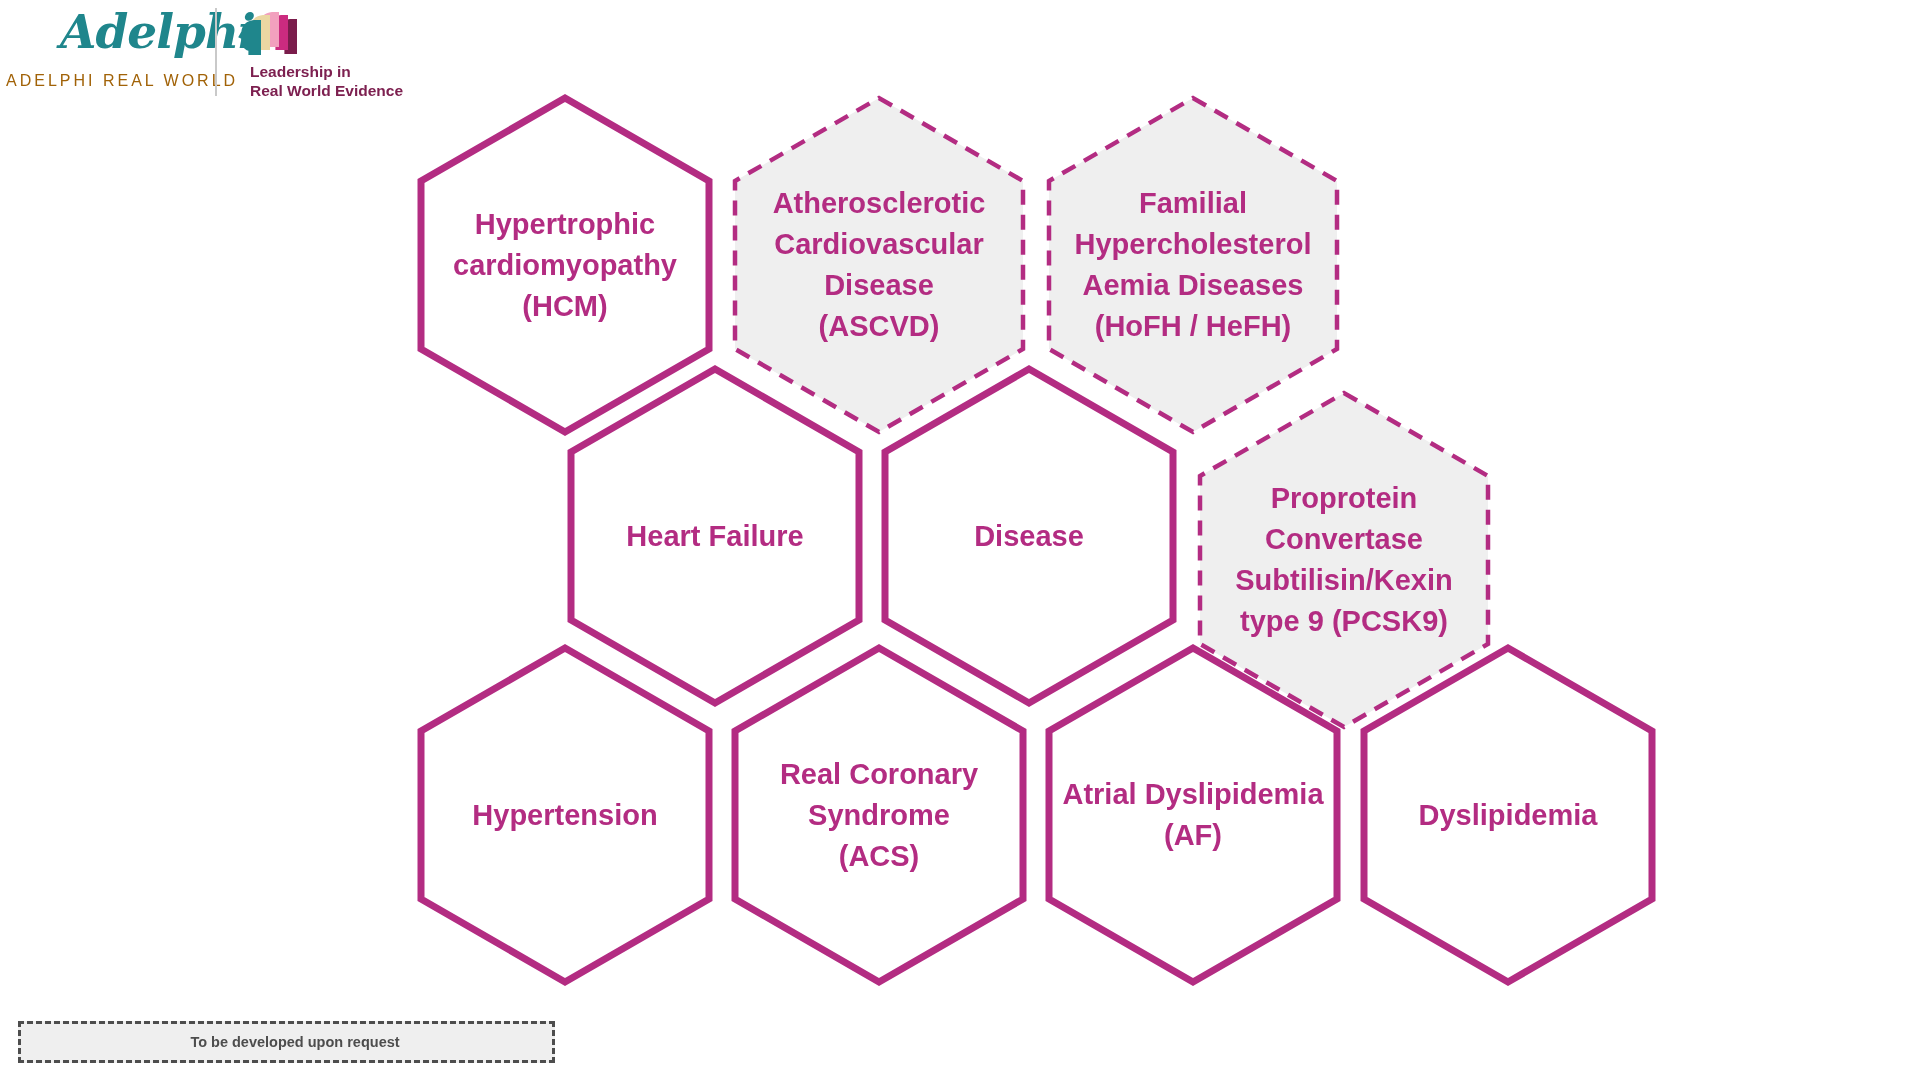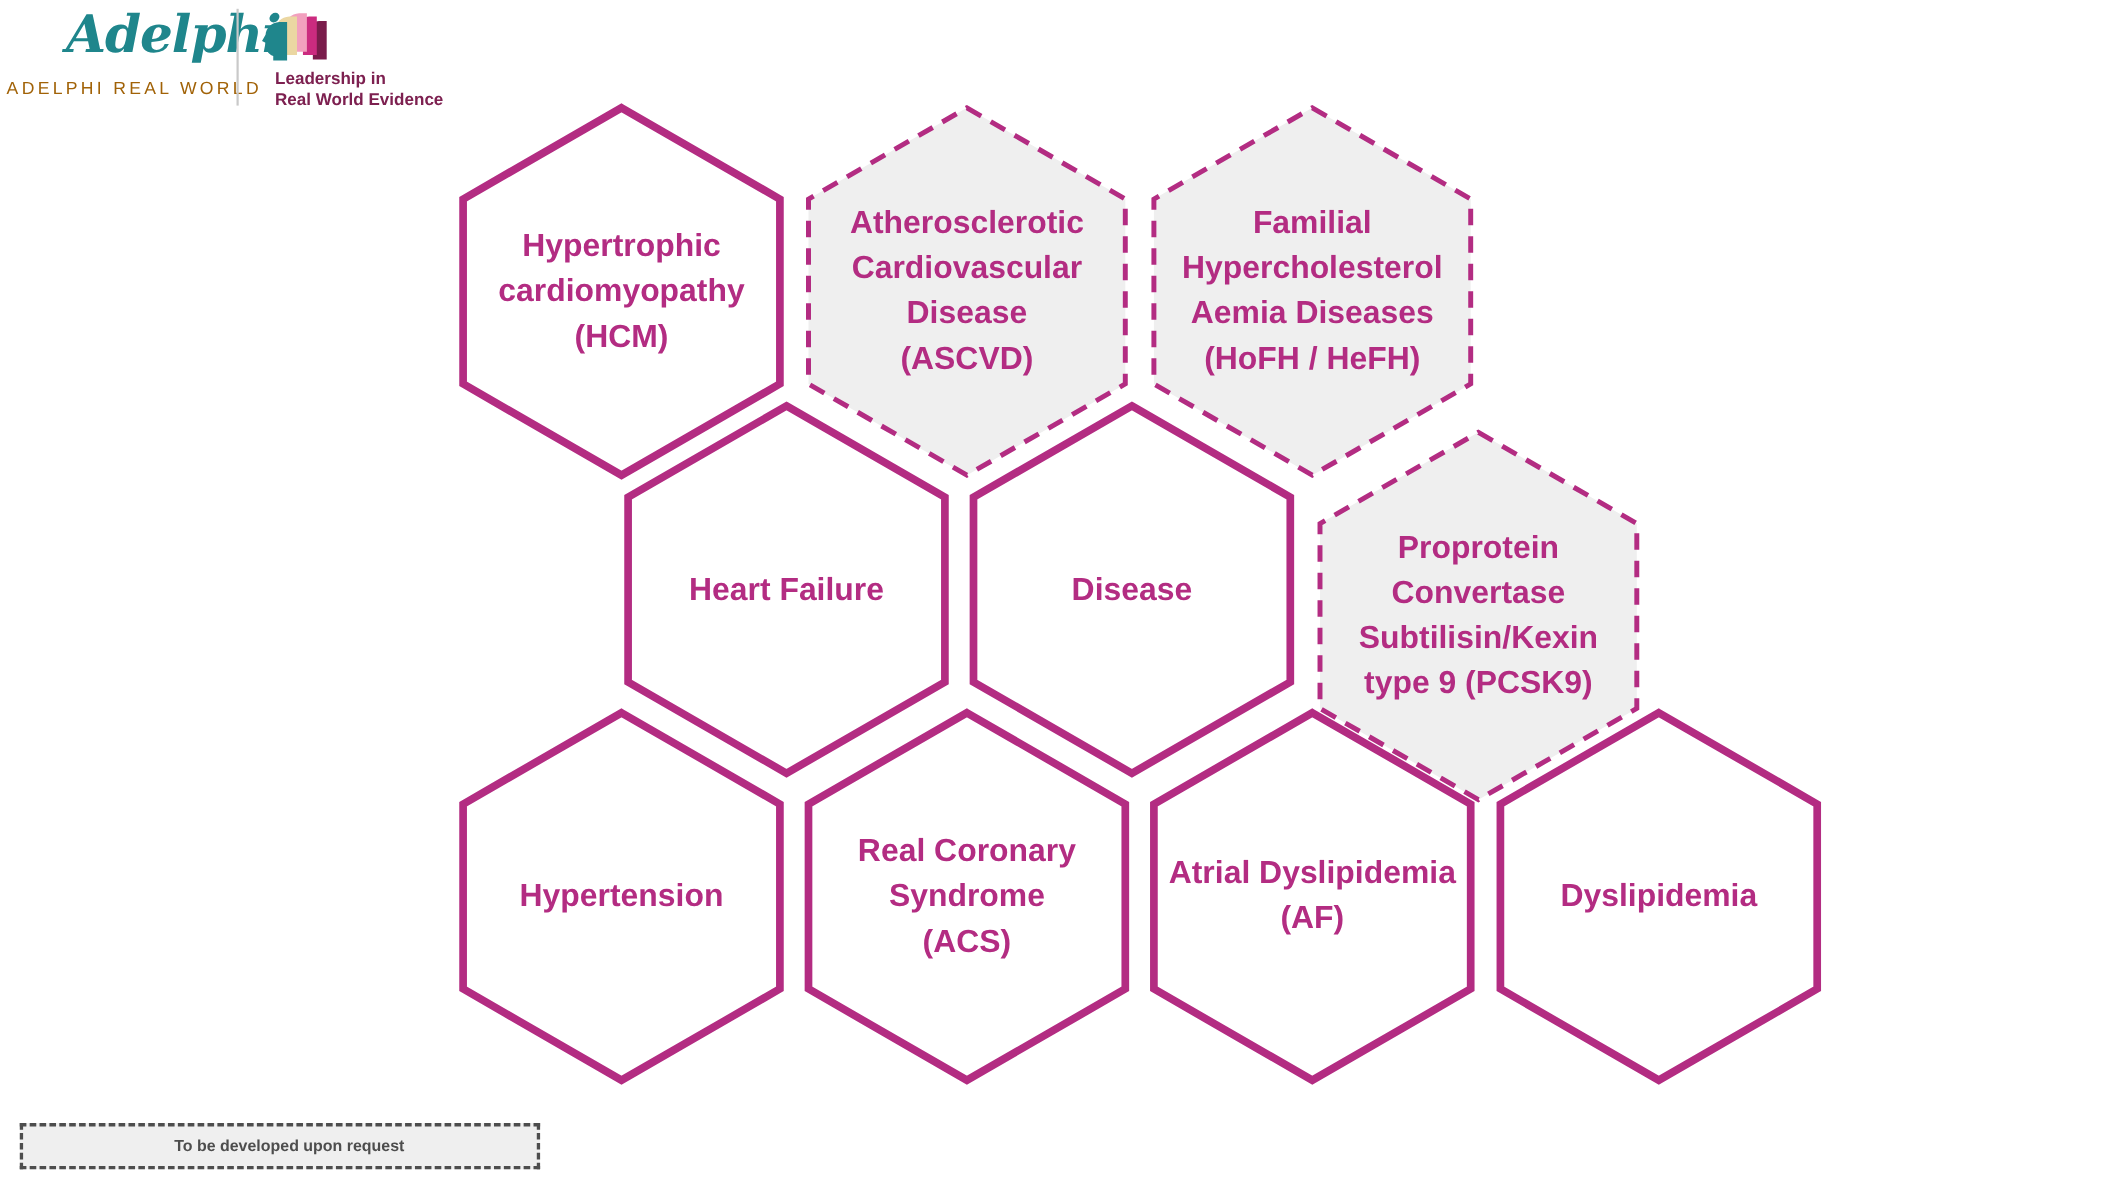--- a/index.html
+++ b/index.html
@@ -67,21 +67,21 @@
     text-align: center;
     font-weight: bold;
     font-size: 29px; line-height: 41px;
     color: #B32C82;
     white-space: pre-line;
   }
 
   
   .legend {
     position: absolute; left: 18px; top: 1021px;
-    width: 473px; height: 42px;
+    width: 537px; height: 42px;
     background: #EFEFEF;
     border: 3px dashed #4D4D4D;
     display: flex; align-items: center; justify-content: center; padding-left: 17px;
   }
   .legend-label {
     font-size: 14.5px; font-weight: bold; color: #4D4D4D;
   }
 </style>
 </head>
 <body>

